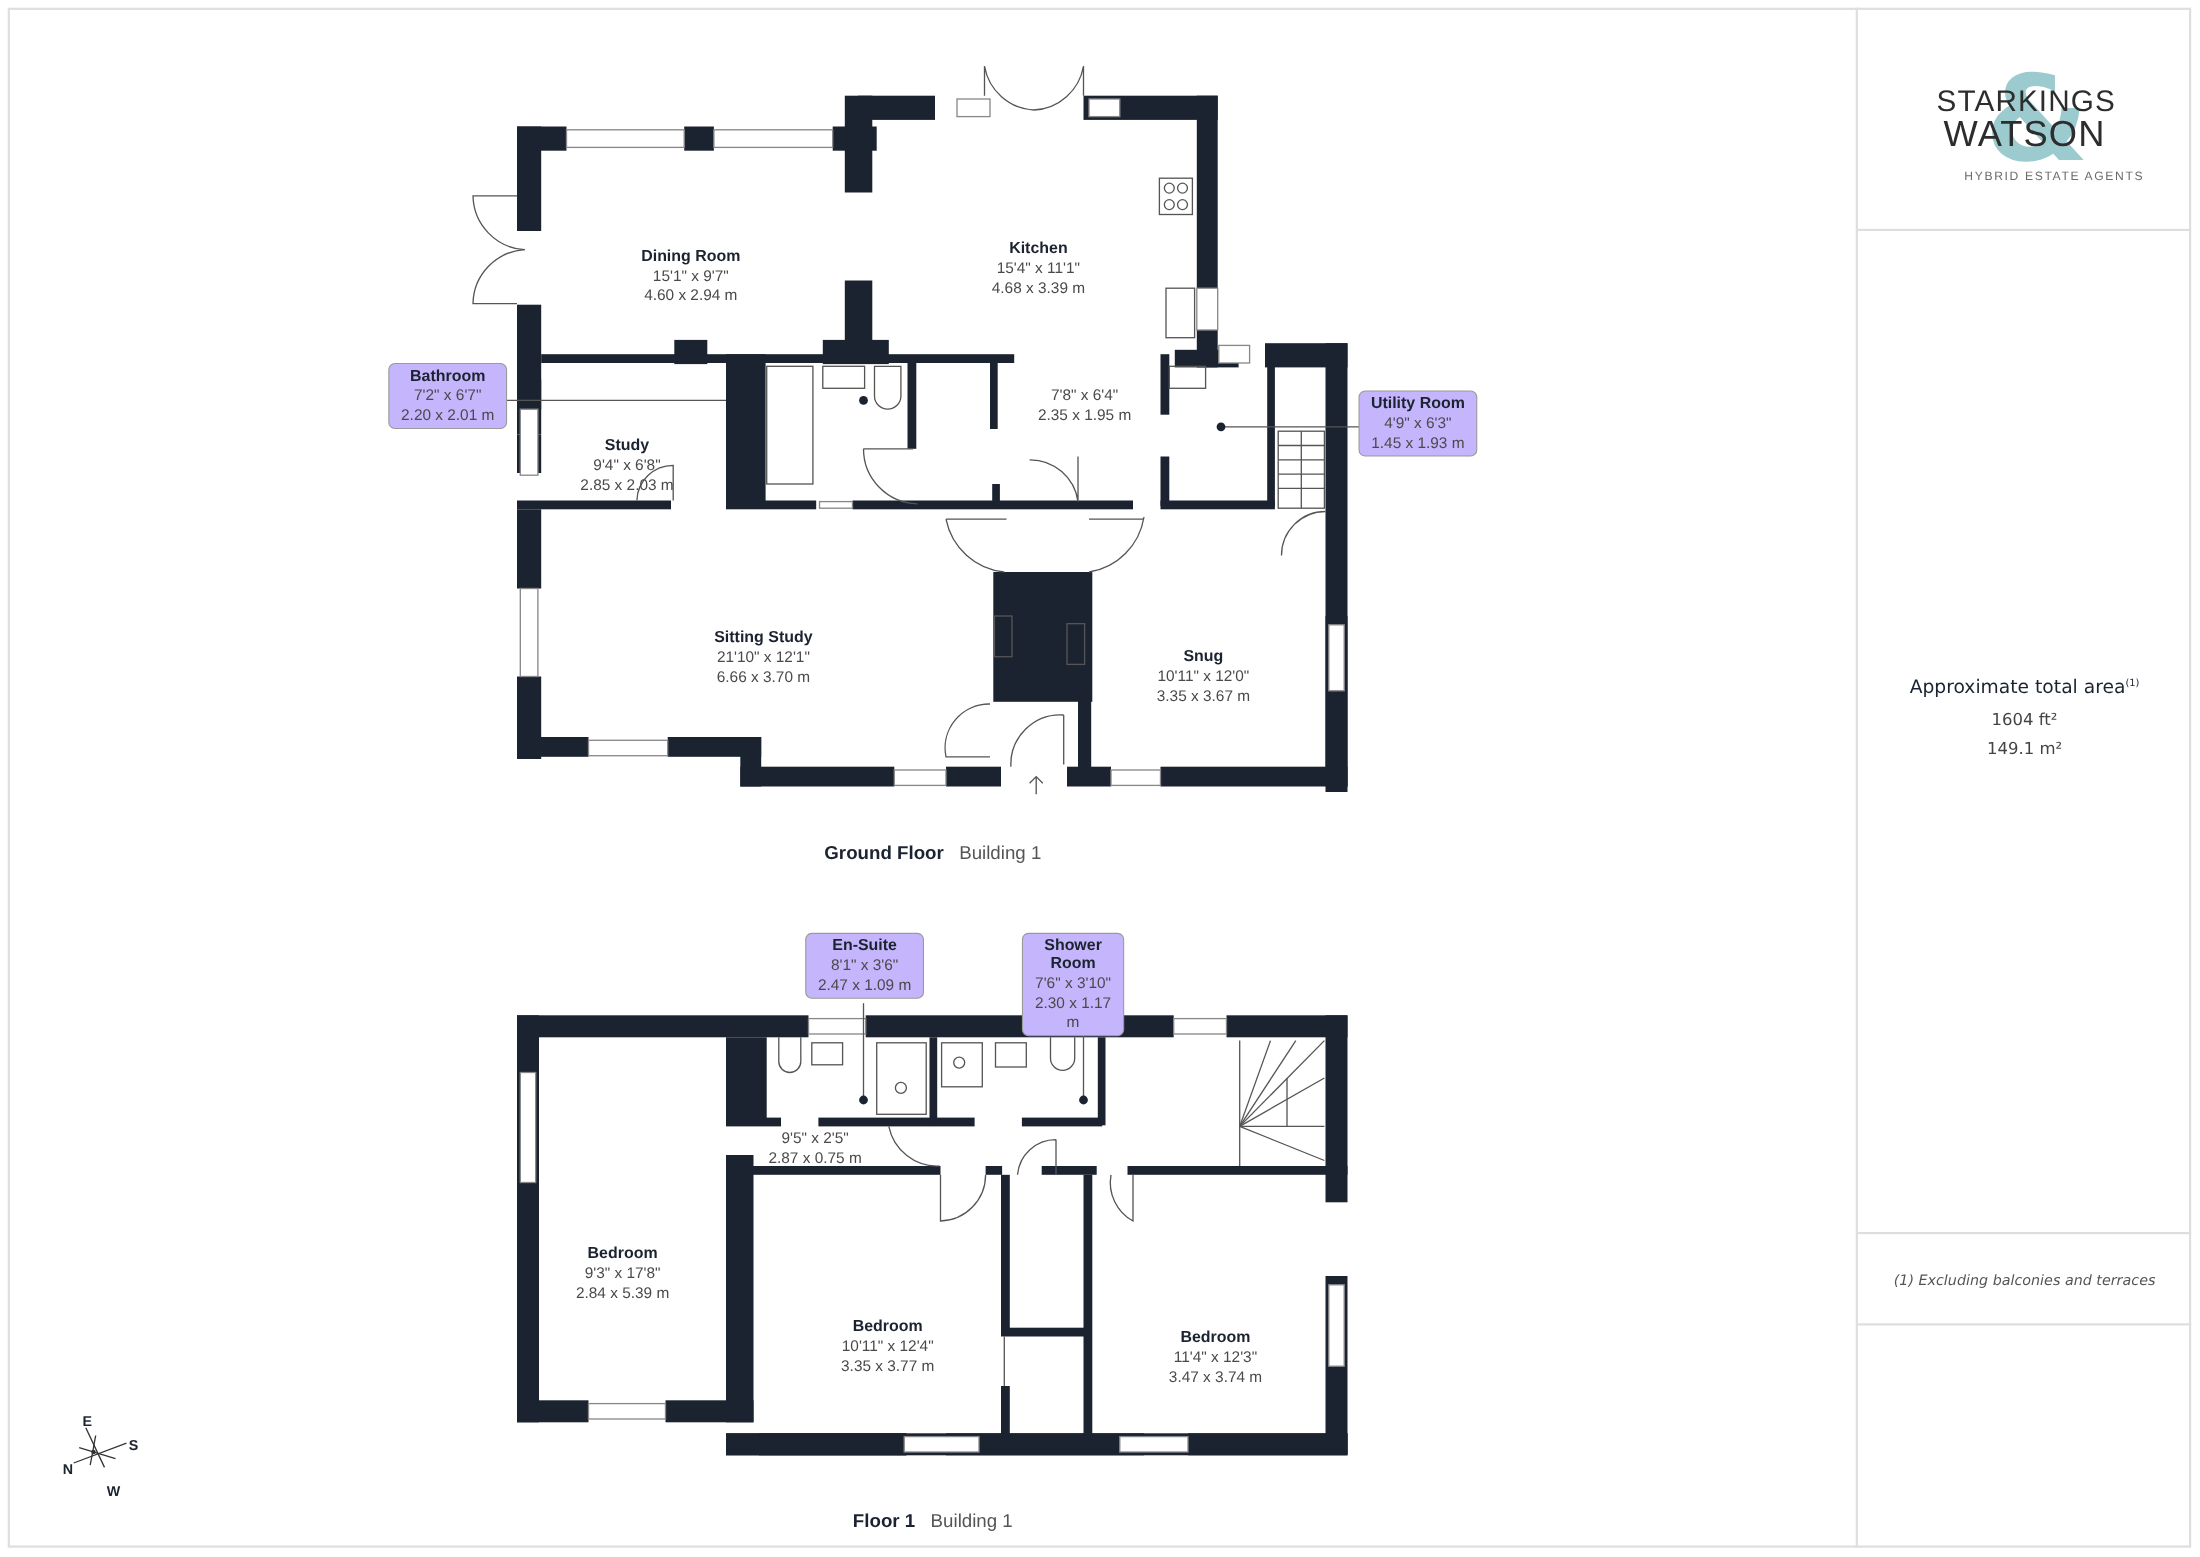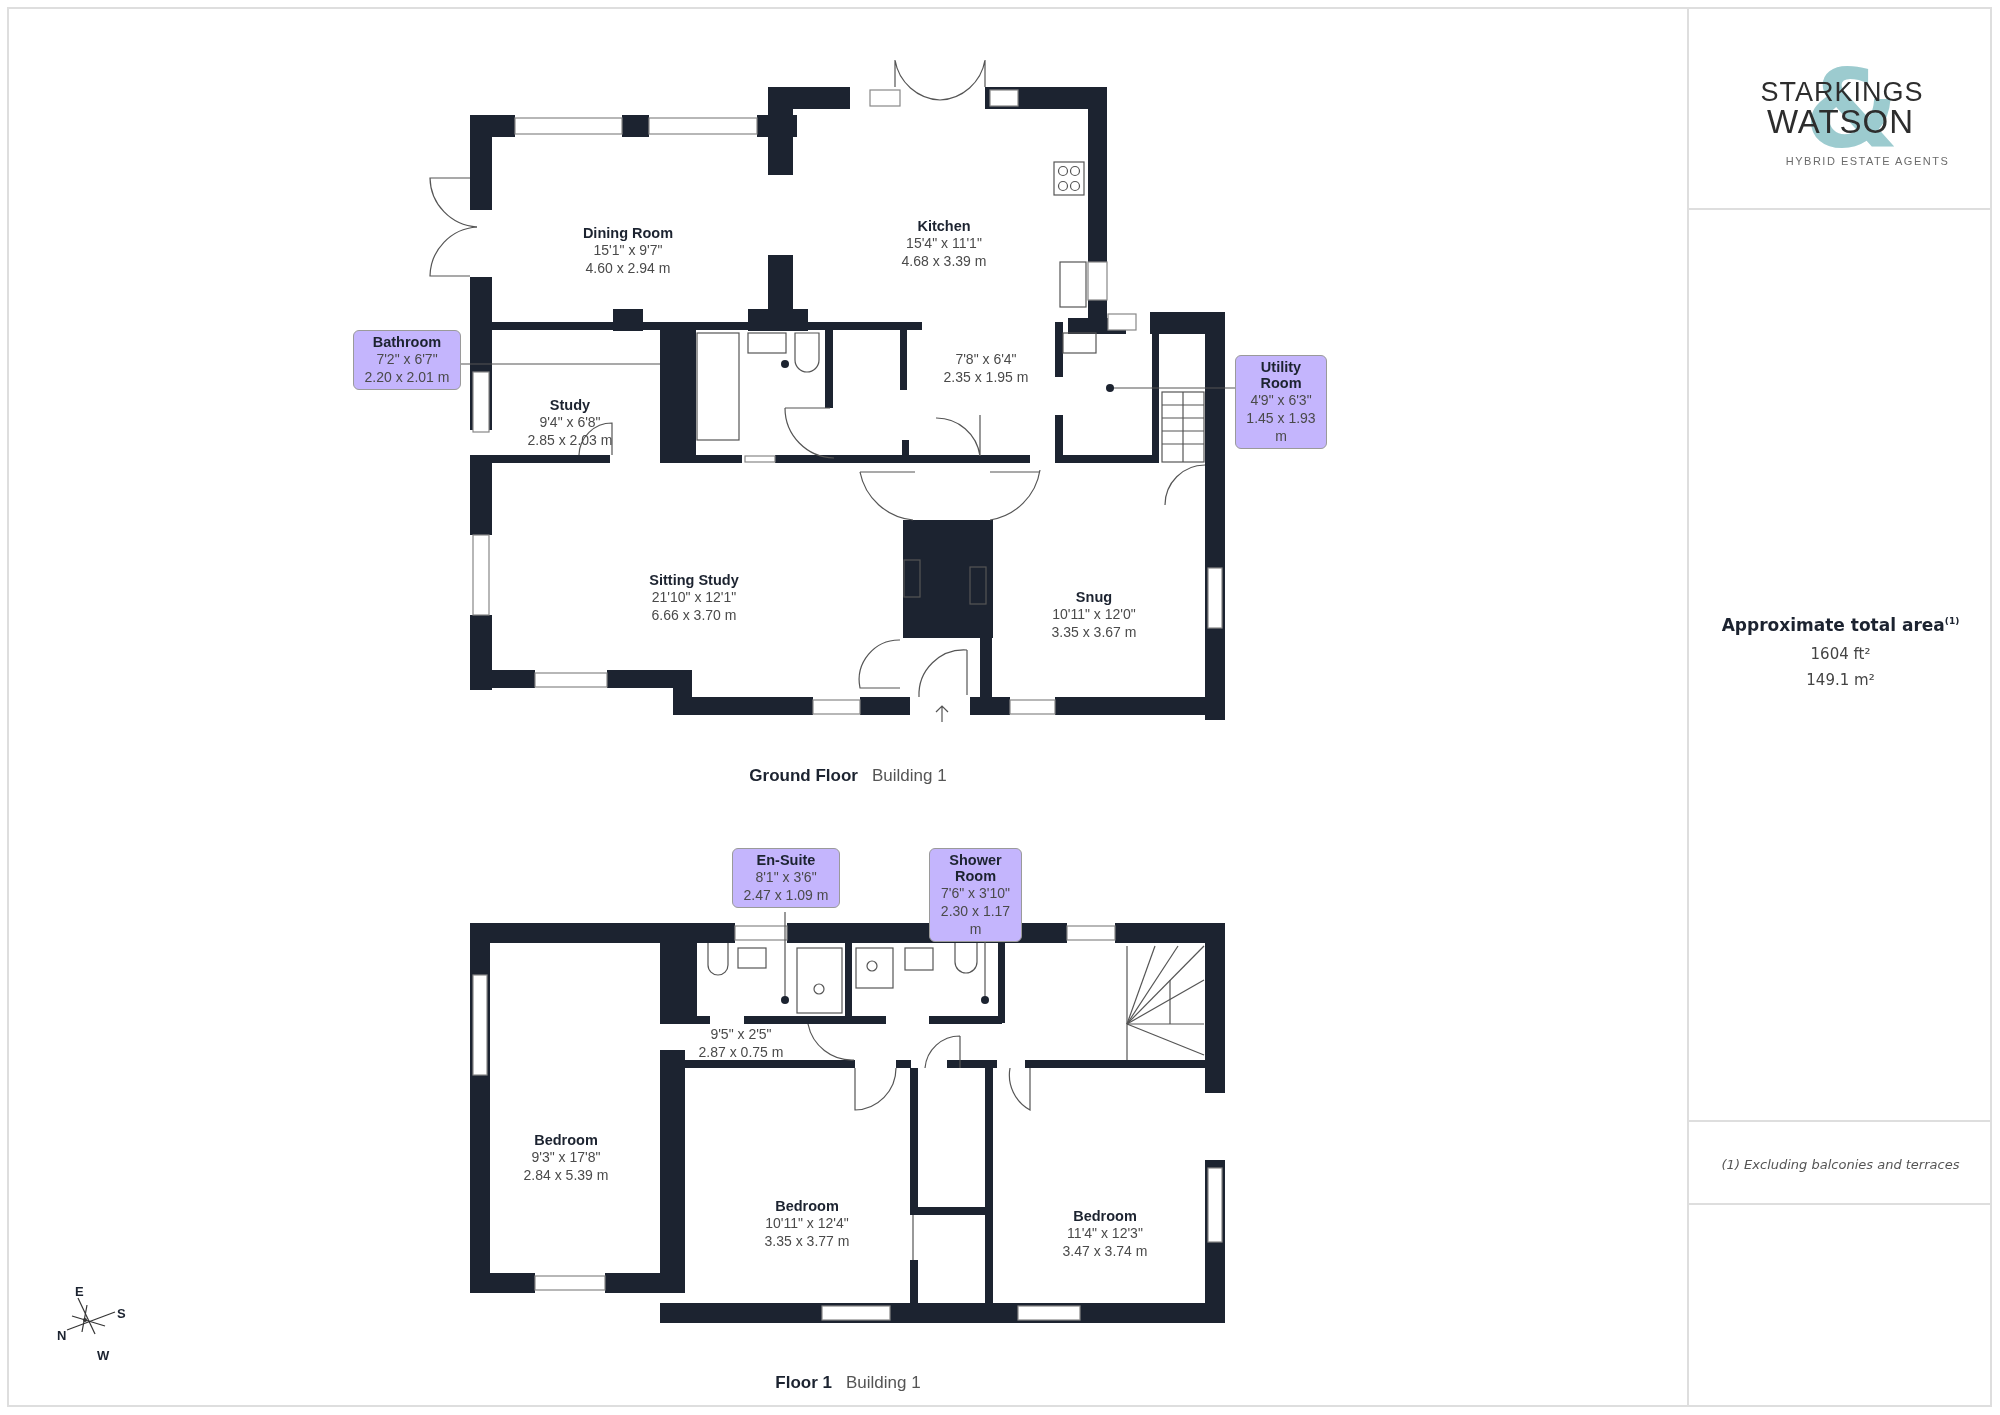--- a/index.html
+++ b/index.html
@@ -8,21 +8,21 @@
   .side{position:absolute;left:1687px;top:7px;width:305px;height:1400px;border-left:2px solid #dedede;box-sizing:border-box;}
   .side .sec{position:absolute;left:0;width:100%;border-bottom:2px solid #dedede;box-sizing:border-box;text-align:center;}
   .logo-wrap{top:0;height:203px;}
   .logo{position:absolute;left:50%;top:60px;transform:translateX(-50%);width:160px;height:90px;}
   .amp{position:absolute;left:44px;top:-8px;font-size:108px;line-height:100px;color:#9ccbcf;font-family:"DejaVu Sans",sans-serif;font-weight:bold;}
   .brand1,.brand2{position:absolute;left:0;width:160px;text-align:center;font-family:"Liberation Sans",sans-serif;letter-spacing:1px;color:#2d2d2d;}
   .brand1{top:10px;font-size:27px;}
   .brand2{top:36px;font-size:33px;}
   .tagline{position:absolute;left:0;width:100%;top:148px;font-size:11px;letter-spacing:1.5px;color:#6b6b6b;font-family:"Liberation Sans",sans-serif;padding-left:27px;}
   .area{position:absolute;top:608px;left:0;width:100%;text-align:center;}
-  .area .t{font-weight:bold;font-size:17px;color:#1c2330;}
+  .area .t{font-weight:normal;font-size:17px;color:#1c2330;}
   .area .t sup{font-size:9px;}
   .area .v{font-size:15px;color:#444;margin-top:10px;}
   .foot{top:1113px;height:85px;border-top:2px solid #dedede;}
   .foot .n{position:absolute;top:35px;width:100%;font-size:13px;color:#555;font-style:italic;}
   .disc{top:1198px;height:202px;border-bottom:none !important;}
   .disc .p{position:absolute;top:30px;left:30px;right:30px;font-size:13px;line-height:20px;color:#555;}
   .disc .g{position:absolute;top:151px;width:100%;font-size:15px;color:#1c2330;font-family:"Liberation Sans",sans-serif;}
   .disc .g b{font-weight:bold;}
   svg.plan{position:absolute;left:0;top:0;}
   .lbl{position:absolute;text-align:center;transform:translateX(-50%);white-space:nowrap;}
@@ -259,21 +259,21 @@
 </div>
 <div class="lbl" style="left:570px;top:365px;">
   <div class="nm">Study</div>
   <div class="d">9'4" x 6'8"</div>
   <div class="d">2.85 x 2.03 m</div>
 </div>
 <div class="lbl" style="left:986px;top:350px;">
   <div class="d">7'8" x 6'4"</div>
   <div class="d">2.35 x 1.95 m</div>
 </div>
-<div class="tag" style="left:1235px;top:355px;width:92px;">
+<div class="tag" style="left:1235px;top:355px;width:108px;">
   <div class="nm">Utility Room</div>
   <div class="d">4'9" x 6'3"</div>
   <div class="d">1.45 x 1.93 m</div>
 </div>
 <div class="lbl" style="left:694px;top:540px;">
   <div class="nm">Sitting Study</div>
   <div class="d">21'10" x 12'1"</div>
   <div class="d">6.66 x 3.70 m</div>
 </div>
 <div class="lbl" style="left:1094px;top:557px;">

